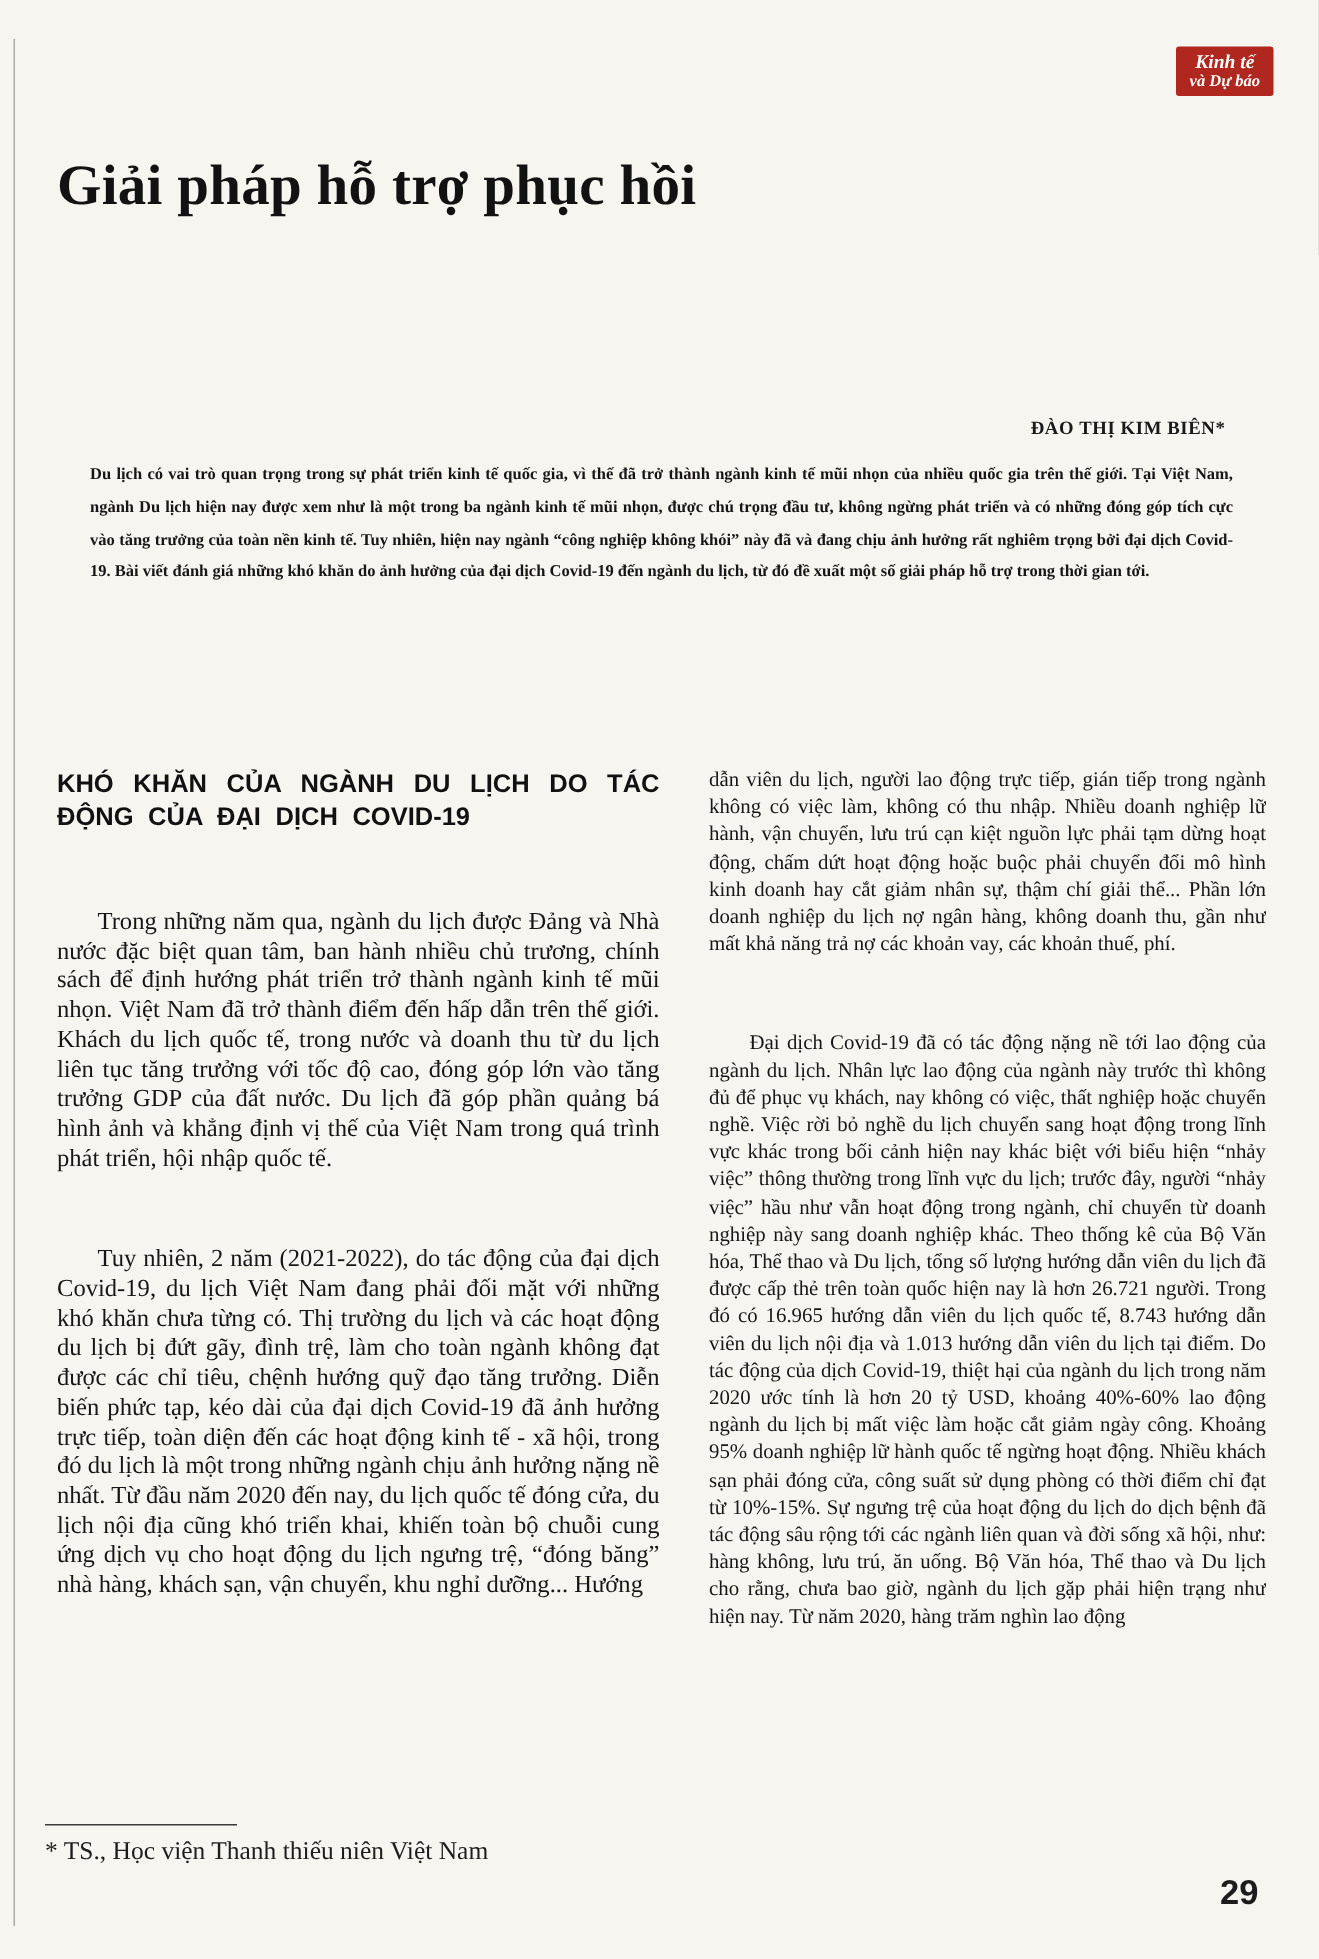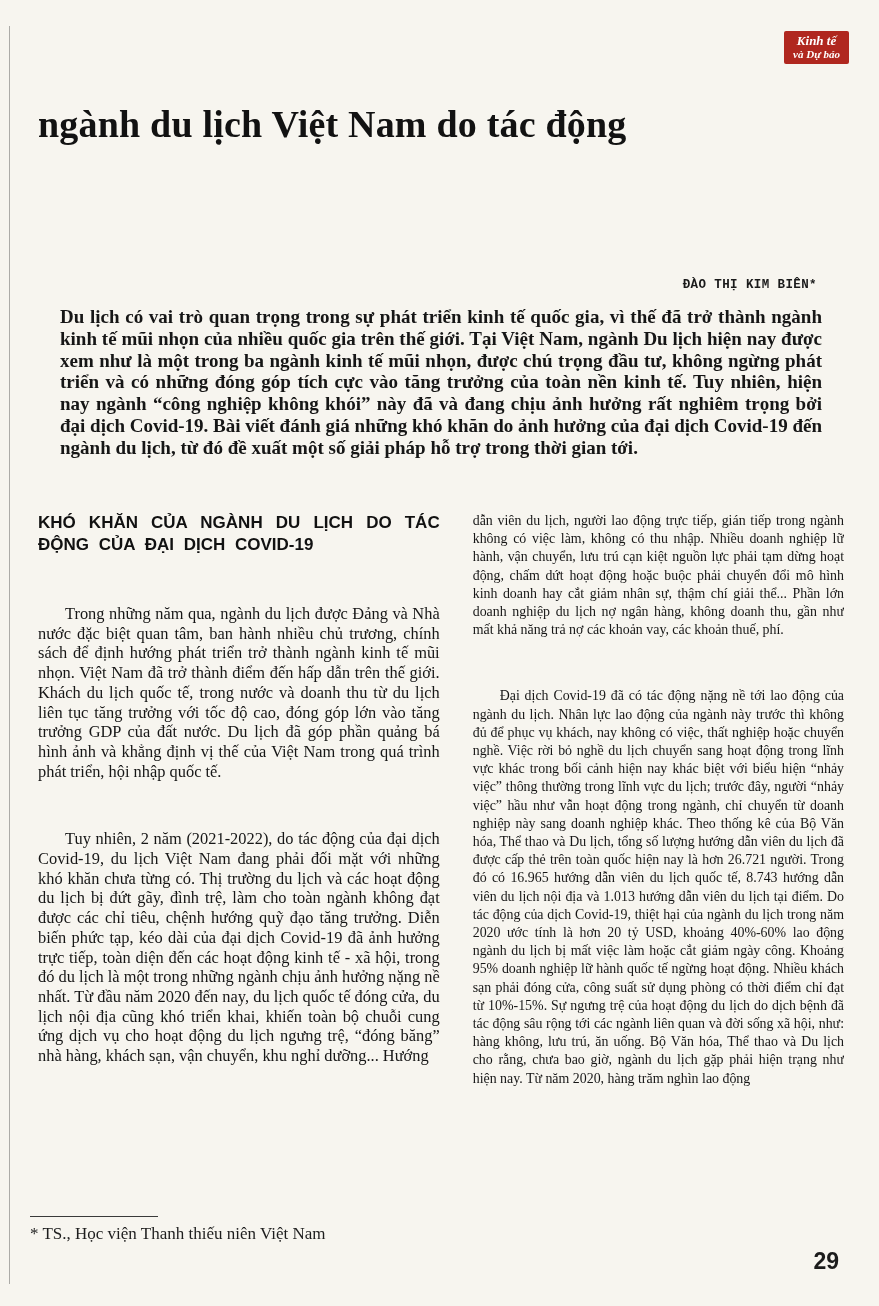--- a/index.html
+++ b/index.html
@@ -43,34 +43,34 @@
     font-weight: bold;
     font-size: 38px;
     line-height: 53px;
     letter-spacing: .2px;
     color: #121212;
   }
   .title .tl { display: block; }
   .author {
     position: absolute;
     top: 278px; right: 62px;
-    font-family: Liberation Mono, monospace;
+    font-family: Liberation Serif, serif;
     font-weight: bold;
     font-size: 12.5px;
     letter-spacing: .4px;
     color: #1a1a1a;
   }
   .abstract {
     position: absolute;
     left: 60px; top: 306px;
     width: 762px;
     margin: 0;
     font-family: "Liberation Serif", serif;
     font-weight: bold;
-    font-size: 19px;
+    font-size: 11px;
     line-height: 21.8px;
     text-align: justify;
   }
   .columns {
     position: absolute;
     left: 38px; top: 512px;
     width: 806px; height: 700px;
     display: flex;
     gap: 33px;
     overflow: hidden;
@@ -129,21 +129,21 @@
 <div class="page">
 
   <div class="scan-line"></div>
 
   <div class="badge">
     <div class="l1">Kinh tế</div>
     <div class="l2">và Dự báo</div>
   </div>
 
   <h1 class="title">
-    <span class="tl">ngành du lịch Việt Nam do tác động</span>
+    <span class="tl">Giải pháp hỗ trợ phục hồi</span>
   </h1>
 
   <div class="author">ĐÀO THỊ KIM BIÊN*</div>
 
   <p class="abstract">Du lịch có vai trò quan trọng trong sự phát triển kinh tế quốc gia, vì thế đã trở thành ngành kinh tế mũi nhọn của nhiều quốc gia trên thế giới. Tại Việt Nam, ngành Du lịch hiện nay được xem như là một trong ba ngành kinh tế mũi nhọn, được chú trọng đầu tư, không ngừng phát triển và có những đóng góp tích cực vào tăng trưởng của toàn nền kinh tế. Tuy nhiên, hiện nay ngành “công nghiệp không khói” này đã và đang chịu ảnh hưởng rất nghiêm trọng bởi đại dịch Covid-19. Bài viết đánh giá những khó khăn do ảnh hưởng của đại dịch Covid-19 đến ngành du lịch, từ đó đề xuất một số giải pháp hỗ trợ trong thời gian tới.</p>
 
   <div class="columns">
     <div class="col col-left">
       <h2 class="section-heading">KHÓ KHĂN CỦA NGÀNH DU LỊCH DO TÁC ĐỘNG CỦA ĐẠI DỊCH COVID-19</h2>
       <p class="body-p indent">Trong những năm qua, ngành du lịch được Đảng và Nhà nước đặc biệt quan tâm, ban hành nhiều chủ trương, chính sách để định hướng phát triển trở thành ngành kinh tế mũi nhọn. Việt Nam đã trở thành điểm đến hấp dẫn trên thế giới. Khách du lịch quốc tế, trong nước và doanh thu từ du lịch liên tục tăng trưởng với tốc độ cao, đóng góp lớn vào tăng trưởng GDP của đất nước. Du lịch đã góp phần quảng bá hình ảnh và khẳng định vị thế của Việt Nam trong quá trình phát triển, hội nhập quốc tế.</p>

